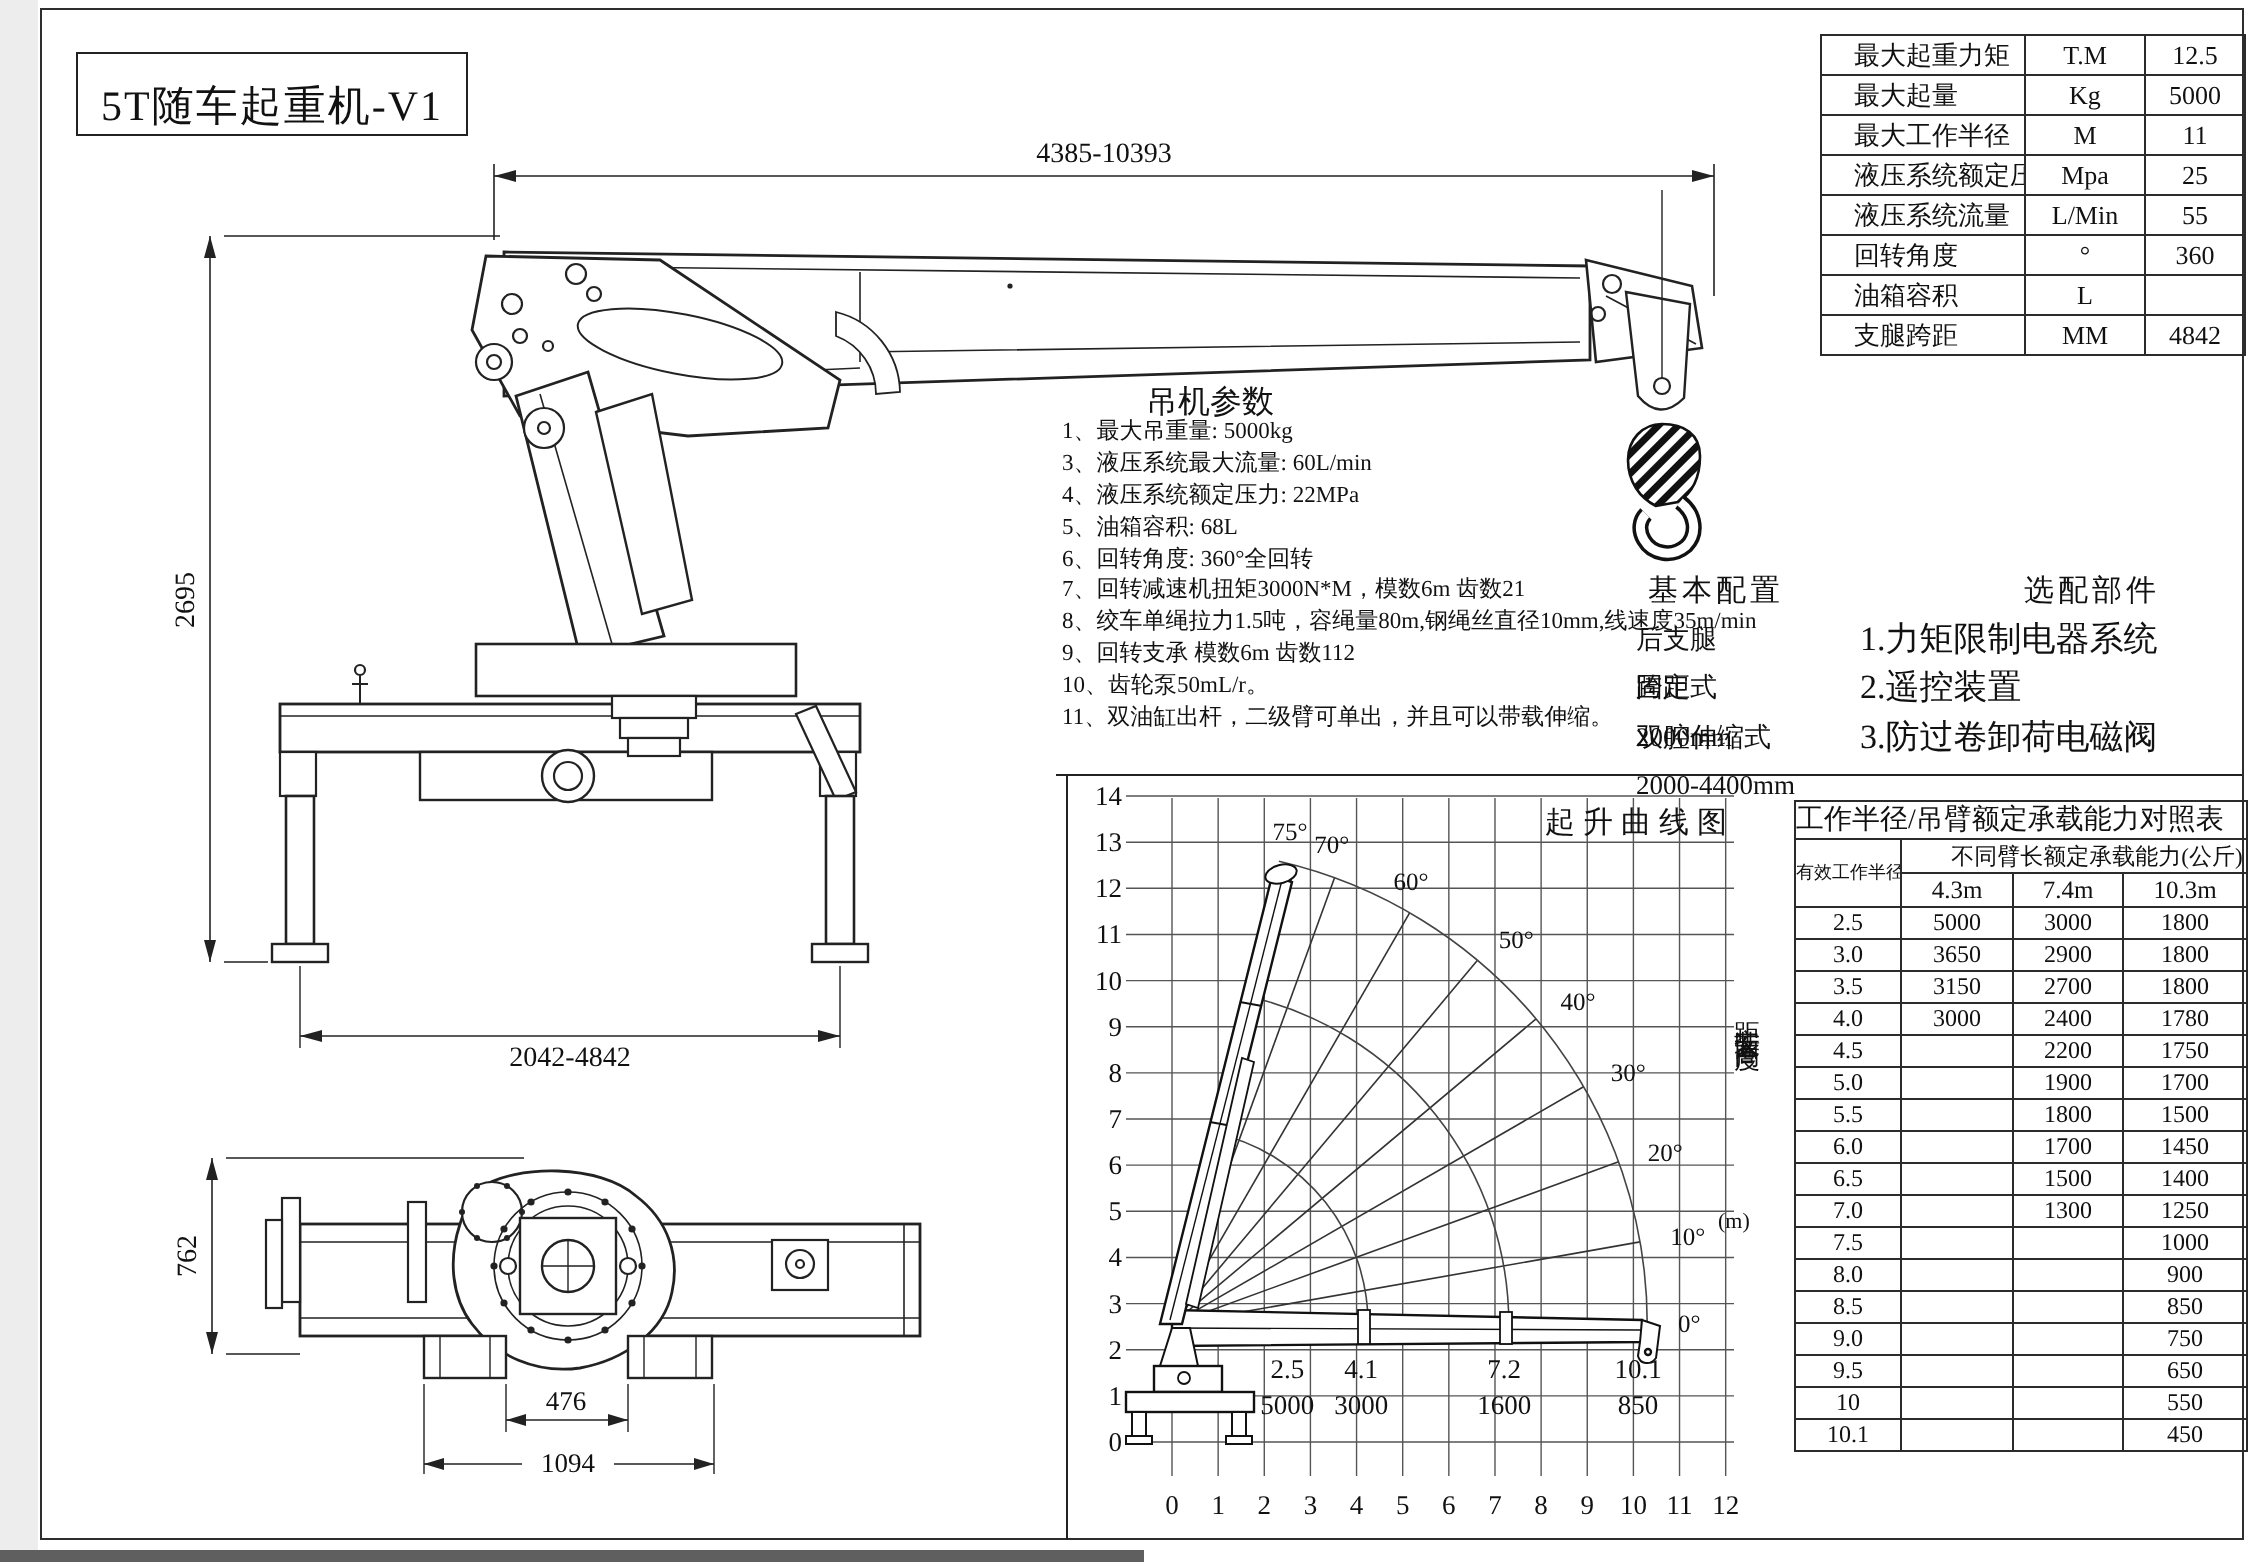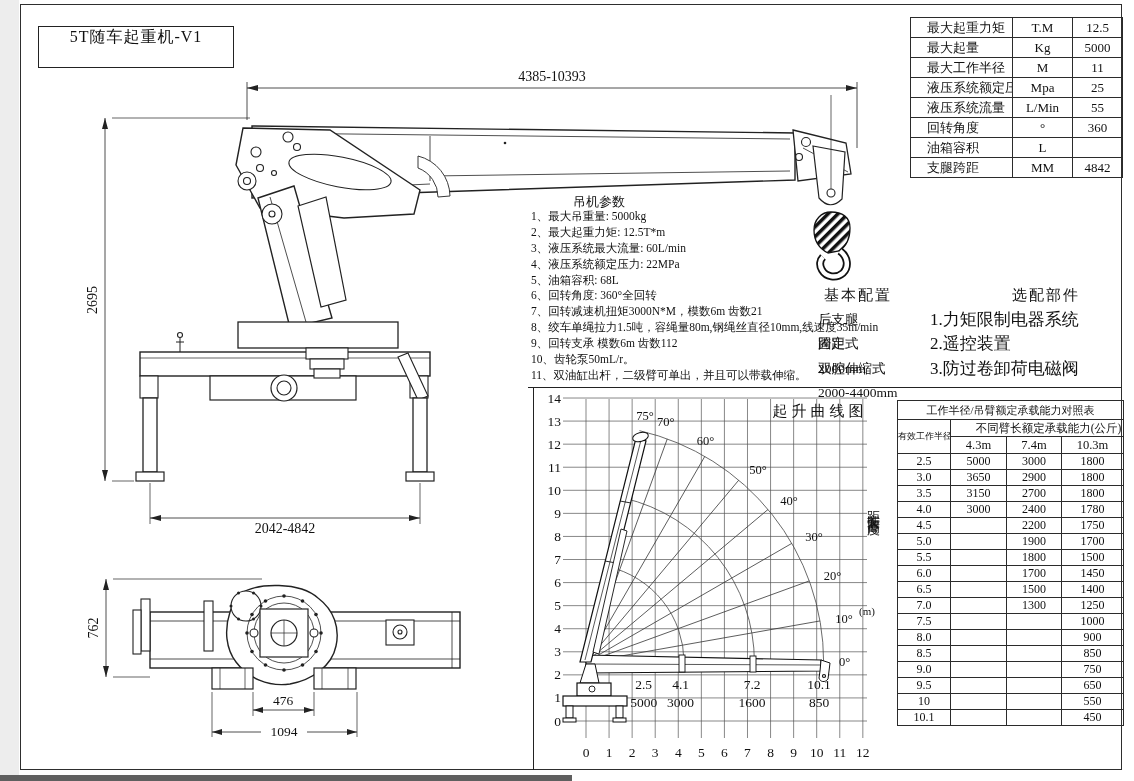--- a/index.html
+++ b/index.html
@@ -13,39 +13,39 @@
   #bottom-strip{left:0;top:775px;width:572px;height:6px;background:#5f5f5f;}
   .bline{background:none;}
   #b-left{left:20px;top:4px;height:766px;border-left:1.5px solid #2e2e2e;}
   #b-right{left:1121px;top:4px;height:766px;border-left:1.5px solid #2e2e2e;}
   #b-top{left:20px;top:4px;width:1102px;border-top:1.5px solid #2e2e2e;}
   #b-bottom{left:20px;top:769px;width:1102px;border-top:1.5px solid #2e2e2e;}
   #divider-h{left:528px;top:387px;width:593px;border-top:1.3px solid #222;}
   #divider-v{left:533px;top:387px;height:383px;border-left:1.3px solid #222;}
   
   #title-box{left:38px;top:26px;width:194px;height:40px;border:1.6px solid #222;
-             display:flex;align-items:flex-start;justify-content:center;font-size:16px;letter-spacing:1px;}
+             display:flex;align-items:flex-end;justify-content:center;font-size:21px;letter-spacing:1px;}
   
   table{border-collapse:collapse;table-layout:fixed;}
   td{border:1.2px solid #2b2b2b;padding:0;overflow:hidden;white-space:nowrap;}
   #tech-table{left:910px;top:17px;width:212px;font-size:13px;}
   #tech-table .tt-title{height:24px;text-align:center;font-size:15px;letter-spacing:7px;}
   #tech-table td{height:19px;}
   .tt-name{padding-left:16px;}
   .tt-c{text-align:center;}
   
   #load-table{left:897px;top:400px;width:226px;font-size:12px;}
-  .lt-title{height:18px;font-size:11px;text-align:center;}
+  .lt-title{height:18px;font-size:14px;text-align:left;}
   .lt-c1h{font-size:9px;text-align:center;}
   .lt-gh{font-size:11.5px;text-align:center;height:16px;padding-left:23px;}
   .lt-bh{font-size:12.5px;text-align:center;height:16px;}
   .lt-d{height:16px;text-align:center;}
   
   #spec-block{left:531px;top:194px;width:356px;font-size:11.5px;}
-  #spec-title{display:block;padding-left:42px;font-size:13px;height:15px;line-height:15px;}
+  #spec-title{display:block;padding-left:42px;font-size:16px;height:15px;line-height:15px;}
   .spec-item{height:15.9px;line-height:15.9px;white-space:nowrap;}
   
   #basic-title{left:824px;top:286px;font-size:15px;letter-spacing:2px;}
   #optional-title{left:1012px;top:286px;font-size:15px;letter-spacing:2px;}
   #basic-rows{left:818px;top:308px;width:185px;}
   .cfg-row{display:flex;height:24.4px;line-height:24.4px;font-size:13.5px;flex-direction:column;}
   .cfg-row .l{width:86px;}
   #optional-items{left:930px;top:308px;}
   .opt-item{height:24.4px;line-height:24.4px;font-size:17px;}
   
@@ -272,21 +272,20 @@
         <td class="tt-c">MM</td>
         <td class="tt-c">4842</td>
       </tr>
     </tbody>
 </table>
 
 <div class="abs" id="spec-block">
   <span id="spec-title">吊机参数</span>
   <div id="spec-items">
       <div class="spec-item">1、最大吊重量: 5000kg</div>
-      <div class="spec-item">2、最大起重力矩: 12.5T*m</div>
       <div class="spec-item">3、液压系统最大流量: 60L/min</div>
       <div class="spec-item">4、液压系统额定压力: 22MPa</div>
       <div class="spec-item">5、油箱容积: 68L</div>
       <div class="spec-item">6、回转角度: 360°全回转</div>
       <div class="spec-item">7、回转减速机扭矩3000N*M，模数6m 齿数21</div>
       <div class="spec-item">8、绞车单绳拉力1.5吨，容绳量80m,钢绳丝直径10mm,线速度35m/min</div>
       <div class="spec-item">9、回转支承 模数6m 齿数112</div>
       <div class="spec-item">10、齿轮泵50mL/r。</div>
       <div class="spec-item">11、双油缸出杆，二级臂可单出，并且可以带载伸缩。</div>
     </div>

